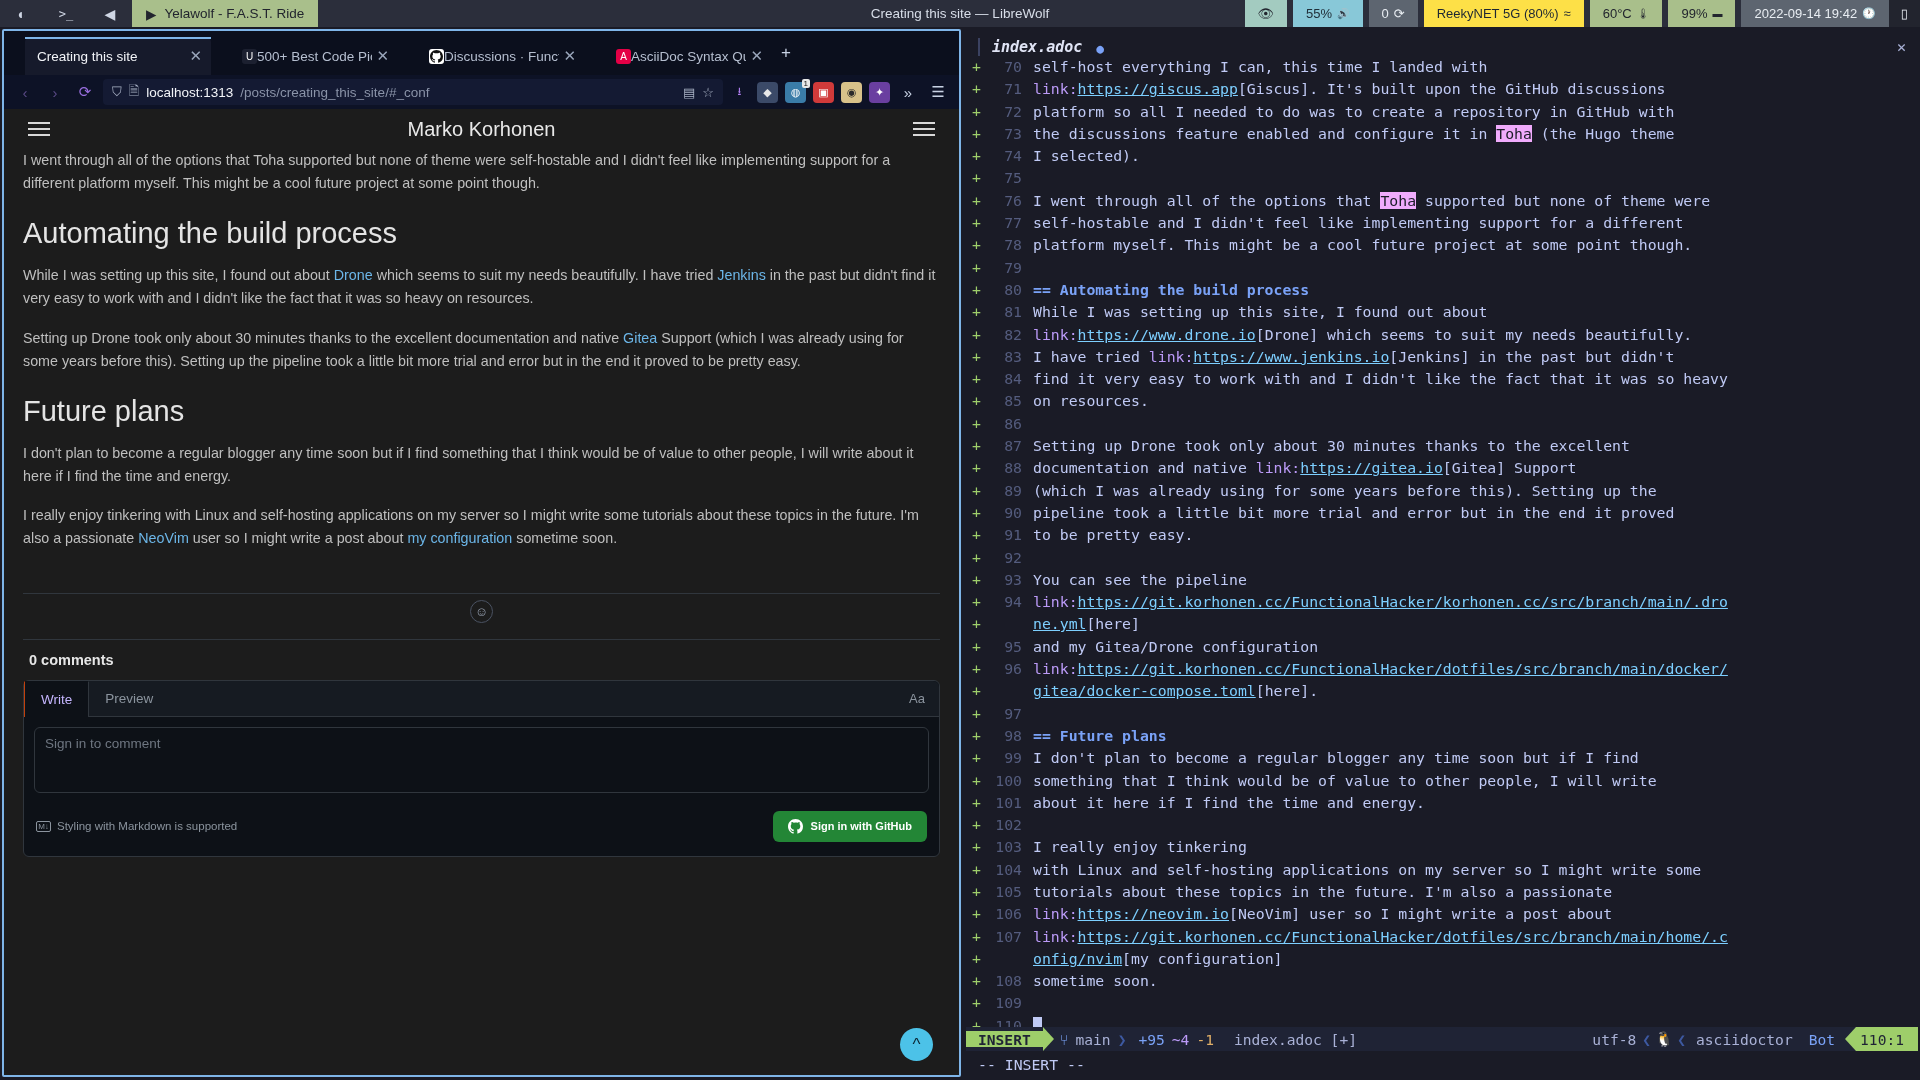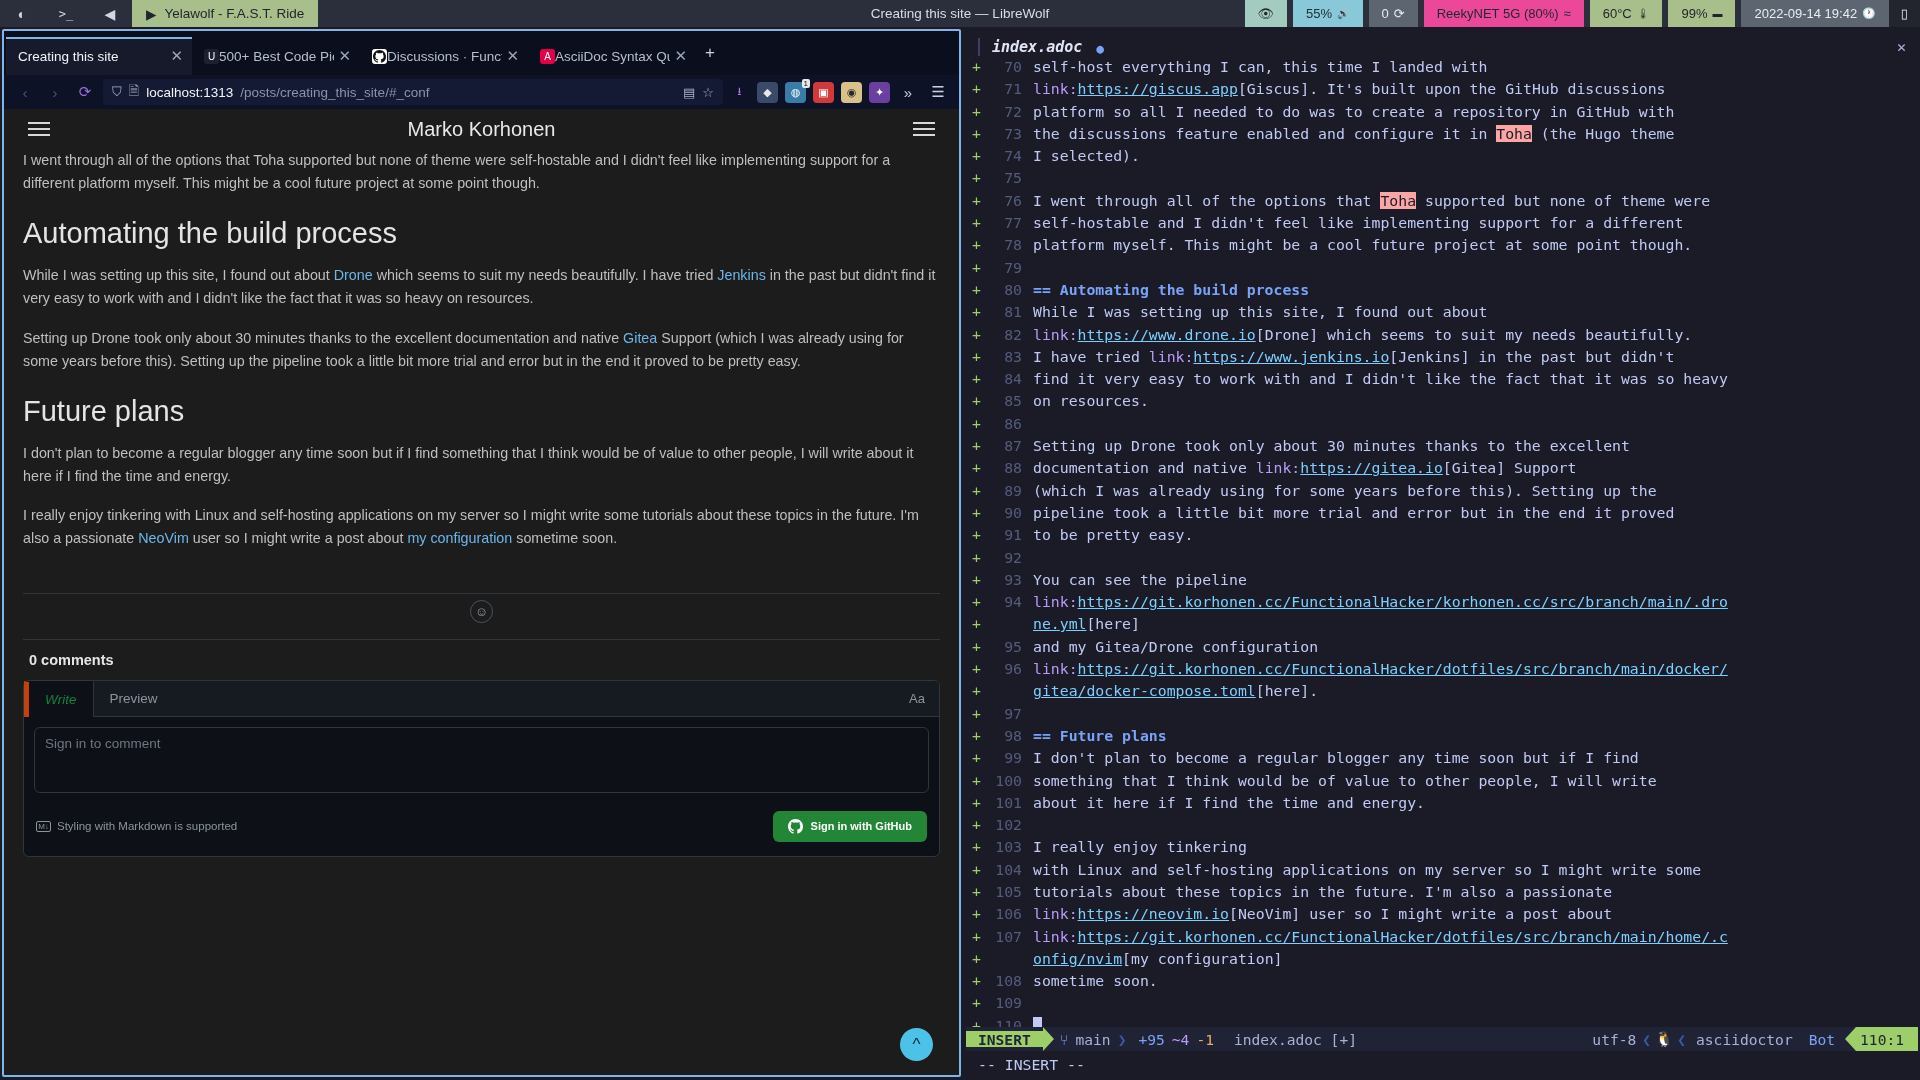--- a/index.html
+++ b/index.html
@@ -14,37 +14,37 @@
   #win-title { display:flex; align-items:center; gap:8px; background:#a9bf8b; color:#22252e;
                padding:0 14px; font-size:13.5px; white-space:nowrap; }
   #center-title { position:absolute; left:0; right:0; top:0; height:27px; display:flex;
                   align-items:center; justify-content:center; font-size:13.5px; color:#d8dee9;
                   pointer-events:none; }
   #tray { margin-left:auto; display:flex; align-items:stretch; z-index:3; }
   .mod { display:flex; align-items:center; gap:5px; padding:0 13px; font-size:13px; white-space:nowrap; }
   .mod.eye   { background:#a3cbc0; color:#22252e; }
   .mod.vol   { background:#88c8d8; color:#21303a; }
   .mod.upd   { background:#5d6570; color:#e8edf2; }
-  .mod.net   { background:#ec4899; color:#1d2733; }
+  .mod.net   { background:#fde047; color:#1d2733; }
   .mod.temp  { background:#a9bf8b; color:#22252e; }
   .mod.batt  { background:#a9bf8b; color:#22252e; }
   .mod.clock { background:#5d6570; color:#e8edf2; }
   .mod.pow   { background:#22242e; color:#e8edf2; padding:0 12px; }
   .gap { width:6px; background:#2b2e3b; }
 
   
   #browser { position:absolute; left:2px; top:29px; width:959px; height:1048px;
              border:2px solid #7fb5e8; border-radius:2px; background:#0b0f1d; overflow:hidden; }
   #nvim { position:absolute; left:966px; top:29px; width:952px; height:1048px;
           background:#1a1b26; overflow:hidden; }
 
   
   #tabstrip { height:44px; background:#0b0f1d; display:flex; align-items:flex-end; padding:0 2px; }
   .tab { height:38px; display:flex; align-items:center; gap:0; padding:0 9px 0 12px;
-         font-size:13.5px; color:#b6bfd0; max-width:215px; border-radius:5px 5px 0 0; position:relative; }
+         font-size:13.5px; color:#b6bfd0; max-width:215px; border-radius:5px 5px 0 0; position:relative;margin-left:19px; }
   .tab.active { background:#161a2b; color:#f2f4f8; }
   .tab.active::before { content:""; position:absolute; top:0; left:0; right:0; height:2px; background:#7fb5e8; }
   .tab-favicon { width:15px; height:15px; flex:0 0 15px; border-radius:3px;
                  display:flex; align-items:center; justify-content:center; font-size:10px; }
   .tab-title { overflow:hidden; text-overflow:clip; white-space:nowrap; flex:1; }
   .tab-close { font-size:15px; color:#9aa6bb; flex:0 0 auto; padding-left:4px; }
   .tab-plus { color:#c8d2e4; font-size:17px; padding:0 9px; align-self:center; }
 
   #navbar { height:34px; background:#0d1226; display:flex; align-items:center; gap:6px; padding:0 9px; }
   .navbtn { width:24px; height:24px; display:flex; align-items:center; justify-content:center;
@@ -77,22 +77,22 @@
   .giscus { margin-top:42px; border-top:1px solid #30363d; }
   .reactions { text-align:center; padding:18px 0 6px; font-size:13.5px; color:#dfe3ea; font-weight:bold; }
   .react-btn { display:block; margin:6px auto 16px; width:23px; height:23px; border:1px solid #4a5262;
                border-radius:50%; color:#9aa4b5; font-size:13px; line-height:21px; text-align:center; }
   .comments-count { border-top:1px solid #30363d; padding:12px 0 12px 6px; font-size:14.5px;
                     color:#e6e6e6; font-weight:bold; }
   .cbox { border:1px solid #30363d; border-radius:6px; background:#0d1117; }
   .ctabs { display:flex; align-items:center; border-bottom:1px solid #30363d; background:#161b22;
            border-radius:6px 6px 0 0; }
   .ctab { padding:10px 16px; font-size:13.5px; color:#8b949e; }
-  .ctab.active { background:#0d1117; color:#15803d; border-right:1px solid #30363d;
-                 border-left:5px solid #c2410c; margin-bottom:-1px; border-top:1px solid transparent;font-style:italic; }
+  .ctab.active { background:#0d1117; color:#c4b5fd; border-right:1px solid #30363d;
+                 border-left:1px solid #c2410c; margin-bottom:-1px; border-top:1px solid transparent; }
   .ctab-aa { margin-left:auto; padding:10px 14px; font-size:13px; color:#8b949e; }
   .ctext { margin:10px; height:66px; border:1px solid #30363d; border-radius:6px; background:#0d1117;
            padding:8px 10px; font-size:13.5px; color:#6e7681; }
   .cfooter { display:flex; align-items:center; padding:8px 12px 14px; }
   .md-note { display:flex; align-items:center; gap:6px; font-size:11.5px; color:#8b949e; }
   .md-ico { width:15px; height:11px; border:1px solid #8b949e; border-radius:2px; font-size:8px;
             line-height:9px; text-align:center; color:#8b949e; }
   .gh-btn { margin-left:auto; display:flex; align-items:center; gap:8px; background:#238636; color:#fff;
             font-size:11px; padding:8px 15px; border-radius:6px; font-weight:bold; }
   .fab { position:absolute; right:26px; bottom:14px; width:33px; height:33px; border-radius:50%;
@@ -108,21 +108,21 @@
   #nv-title .x { margin-left:auto; color:#a9b1d6; font-size:15px; }
   #nv-buf { position:absolute; left:0; right:0; top:27px; bottom:50px; overflow:hidden;
             font-family:"DejaVu Sans Mono", monospace; font-size:14.8px; line-height:22.3px; }
   .nv-row { display:flex; white-space:pre; height:22.3px; }
   .nv-sign { width:21px; text-align:center; color:#9ece6a; flex:0 0 21px; }
   .nv-num { width:46px; text-align:right; padding-right:11px; color:#545c7e; flex:0 0 46px; }
   .nv-txt { color:#c0caf5; flex:1; }
   .k { color:#bb9af7; }            
   .u { color:#7dcfff; text-decoration:underline; }            
   .h2 { color:#7aa2f7; font-weight:bold; }  
-  .hl { background:#fca5a5; color:#1a1b26; } 
+  .hl { background:#f0abfc; color:#1a1b26; } 
   .cur { background:#c0caf5; color:#1a1b26; }
 
   #nv-status { position:absolute; left:0; right:0; bottom:26px; height:24px; background:#1f2335;
                display:flex; align-items:center; font-family:"DejaVu Sans Mono", monospace;
                font-size:14.6px; color:#a9b1d6; }
   .st-mode { background:#9ece6a; color:#1f2335; font-weight:bold; padding:0 12px; height:16px;
              display:flex; align-items:center; }
   .st-mode-arrow { width:0; height:0; border-left:11px solid #9ece6a;
                    border-top:12px solid transparent; border-bottom:12px solid transparent; }
   .st-seg { padding:0 6px; display:flex; align-items:center; gap:7px; }

